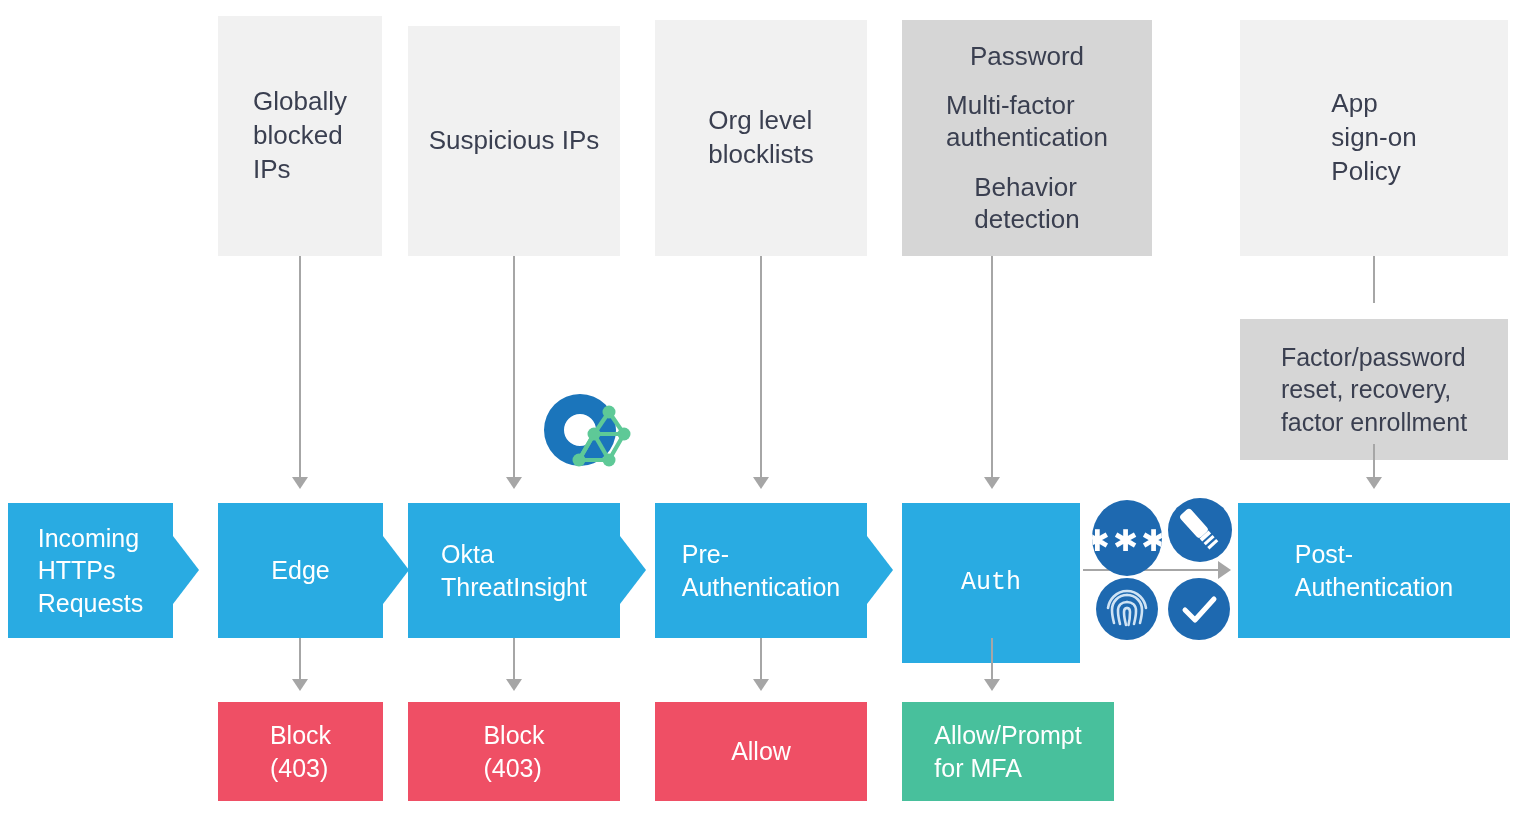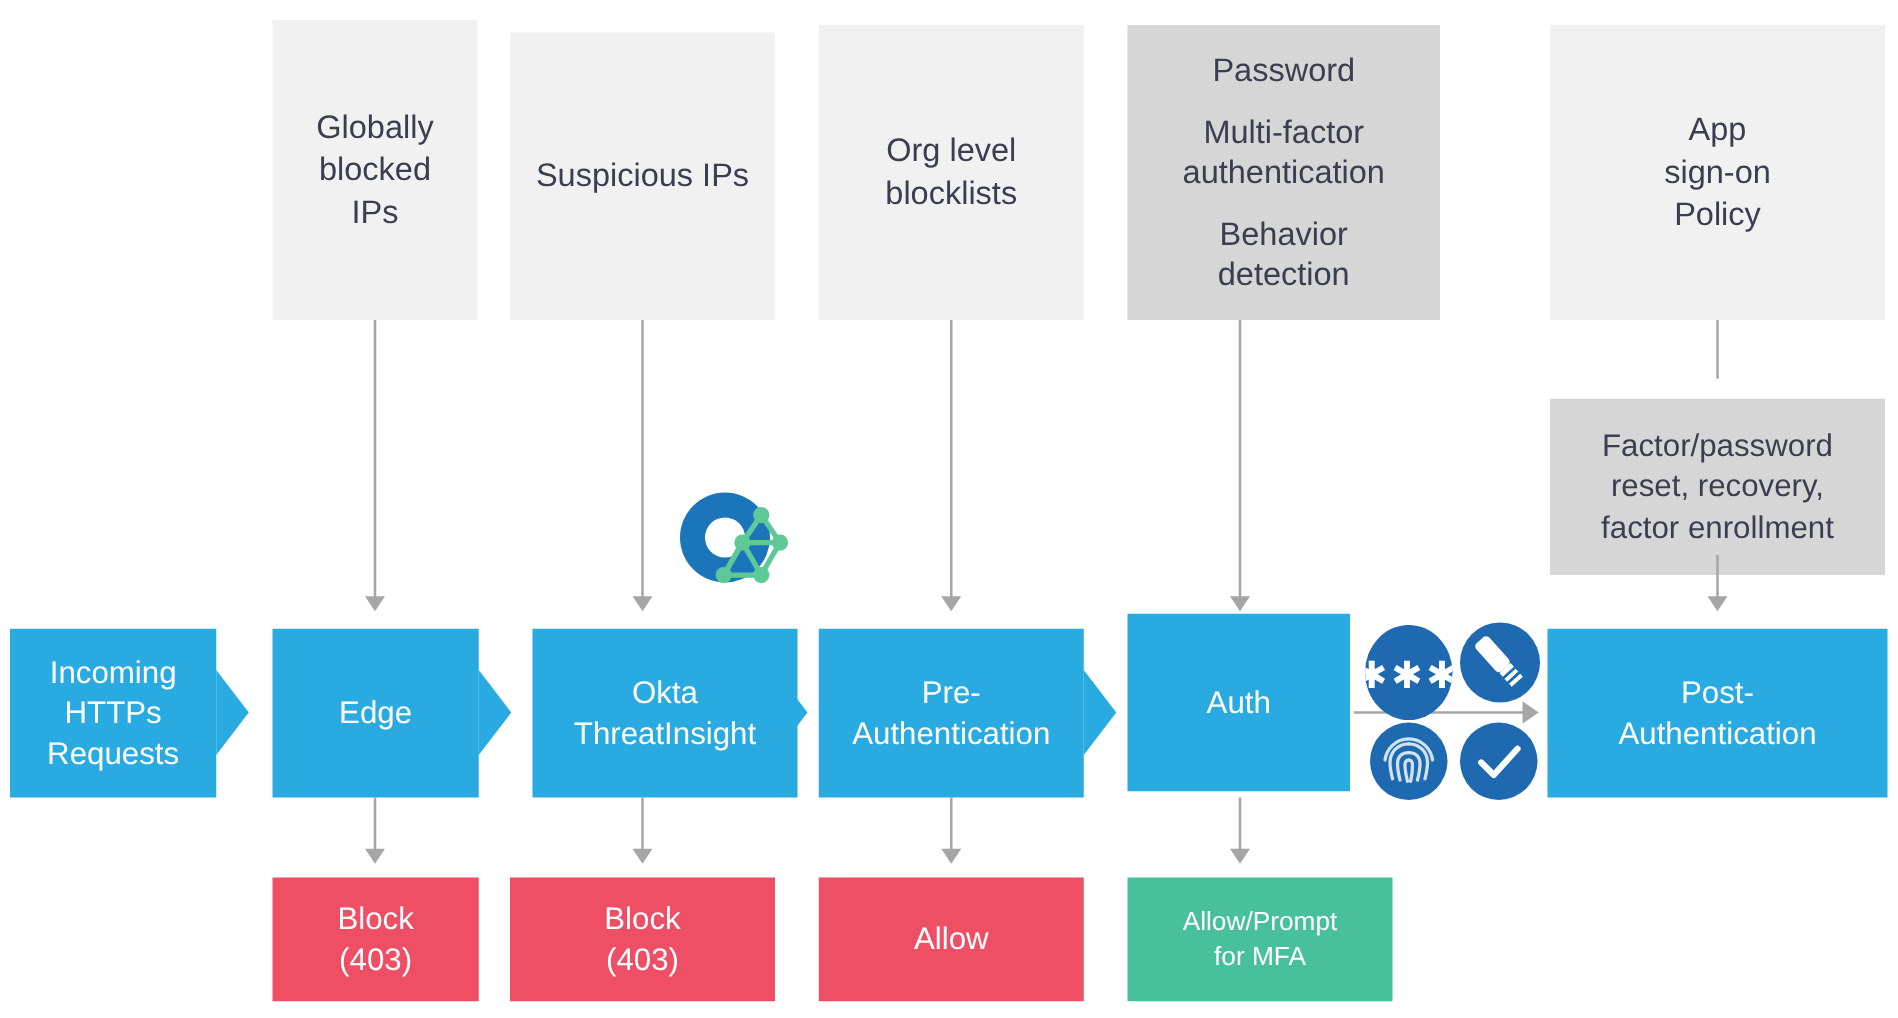--- a/index.html
+++ b/index.html
@@ -19,21 +19,20 @@
     overflow: hidden;
   }
 
   
   .abs { position: absolute; box-sizing: border-box; }
 
   .panel {
     display: flex;
     align-items: center;
     justify-content: center;
-    text-align: center;
     line-height: 1.30;
     white-space: pre-line;
   }
 
   
   .src-light {
     background: #f1f1f1;
     color: #3a3f50;
     font-size: 26px;
   }
@@ -67,21 +66,21 @@
     position: absolute;
     width: 0;
     height: 0;
     border-top: 34px solid transparent;
     border-bottom: 34px solid transparent;
     border-left: 26px solid #29abe2;
   }
 
   
   .out-red   { background: #ef4f65; color: #ffffff; font-size: 25px; }
-  .out-green { background: #48c09c; color: #ffffff; font-size: 21px; }
+  .out-green { background: #48c09c; color: #ffffff; font-size: 25px; }
 
   
   .vline {
     position: absolute;
     width: 2px;
     background: #a6a6a6;
   }
   .varrow {
     position: absolute;
     width: 0; height: 0;
@@ -189,33 +188,33 @@
 HTTPs
 Requests</span>
   </div>
   <div class="chev" style="left:173px; top:536px;"></div>
 
   <div class="abs panel pipe" style="left:218px; top:503px; width:165px; height:135px;">
     <span>Edge</span>
   </div>
   <div class="chev" style="left:383px; top:536px;"></div>
 
-  <div class="abs panel pipe" style="left:408px; top:503px; width:212px; height:135px;margin-left:18px;">
+  <div class="abs panel pipe" style="left:408px; top:503px; width:212px; height:135px;">
     <span>Okta
 ThreatInsight</span>
   </div>
   <div class="chev" style="left:620px; top:536px;"></div>
 
   <div class="abs panel pipe" style="left:655px; top:503px; width:212px; height:135px;">
     <span>Pre-
 Authentication</span>
   </div>
   <div class="chev" style="left:867px; top:536px;"></div>
 
-  <div class="abs panel pipe" style="left:902px; top:491px; width:178px; height:142px;">
+  <div class="abs panel pipe" style="left:902px; top:503px; width:178px; height:160px;font-family:Liberation Mono, monospace;">
     <span>Auth</span>
   </div>
 
   <div class="abs panel pipe" style="left:1238px; top:503px; width:272px; height:135px;">
     <span>Post-
 Authentication</span>
   </div>
 
   <div class="hline" style="left:1083px; top:569px; width:137px;"></div>
   <div class="harrow" style="left:1218px; top:561px;"></div>

